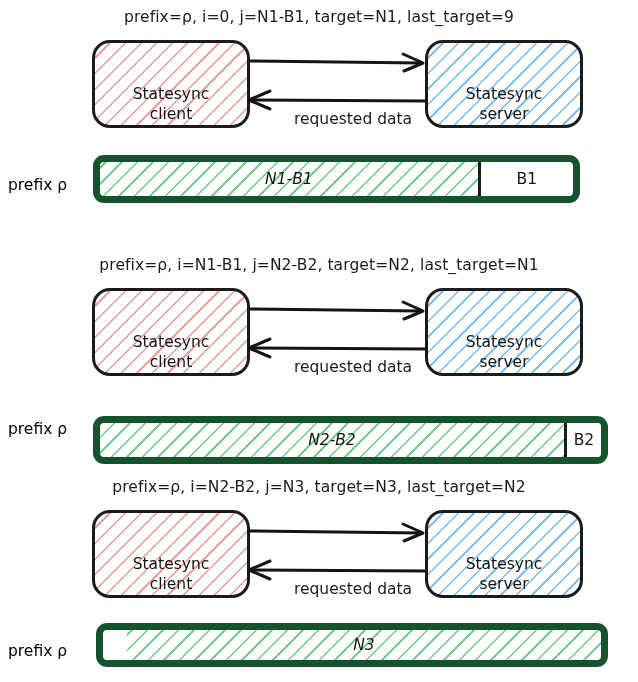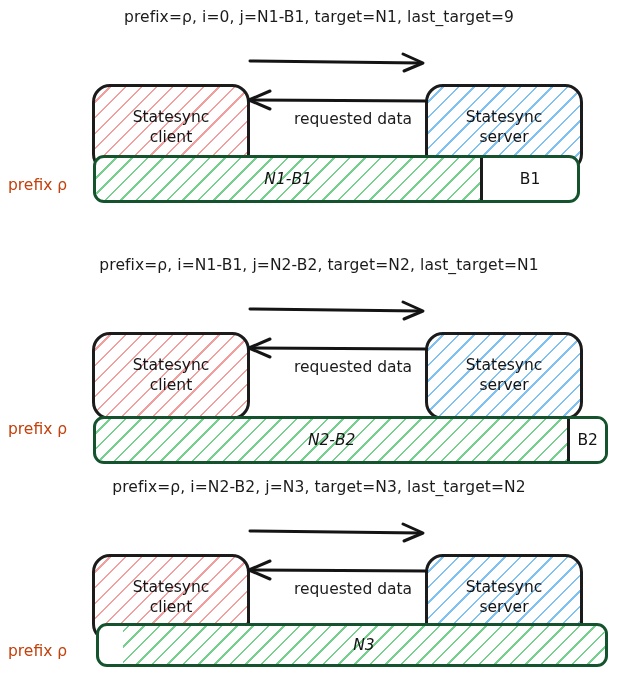--- a/index.html
+++ b/index.html
@@ -40,26 +40,25 @@
 
   
   .node {
     position: absolute;
     border: 3px solid #1b1b1b;
     border-radius: 18px;
     box-sizing: border-box;
     display: flex;
     flex-direction: column;
     align-items: center;
-    justify-content: center;
+    justify-content: flex-end;
     line-height: 1.28;
     font-size: 15.5px;
     color: #141414;
     background-color: #ffffff;
-    margin-top: 44px;
   }
   .node .ln {
     display: block;
     position: relative;
     z-index: 2;
   }
   .node-client {
     background-image: repeating-linear-gradient(
       -45deg,
       rgba(240,150,150,0.92) 0px,
@@ -103,26 +102,26 @@
     font-size: 15.5px;
     color: #1b1b1b;
     white-space: nowrap;
     text-align: center;
   }
 
   
   .bar-label {
     position: absolute;
     font-size: 15.5px;
-    color: #c2410c;
+    color: #000000;
     white-space: nowrap;
   }
   .bar {
     position: absolute;
-    border: 3px solid #14532d;
+    border: 7px solid #14532d;
     border-radius: 11px;
     box-sizing: border-box;
     background: #ffffff;
     display: flex;
     align-items: stretch;
     overflow: hidden;
   }
   .seg {
     position: relative;
     display: flex;

